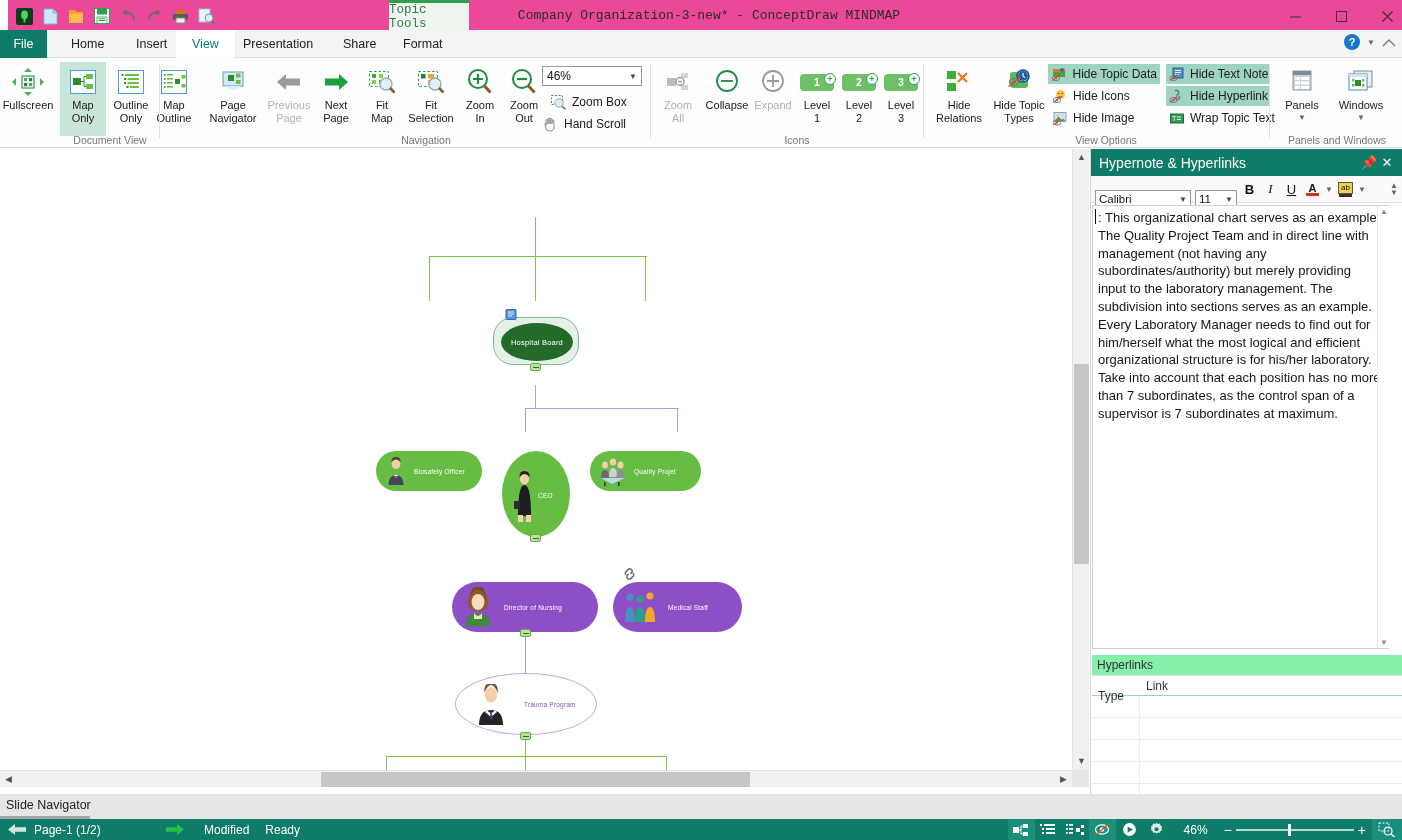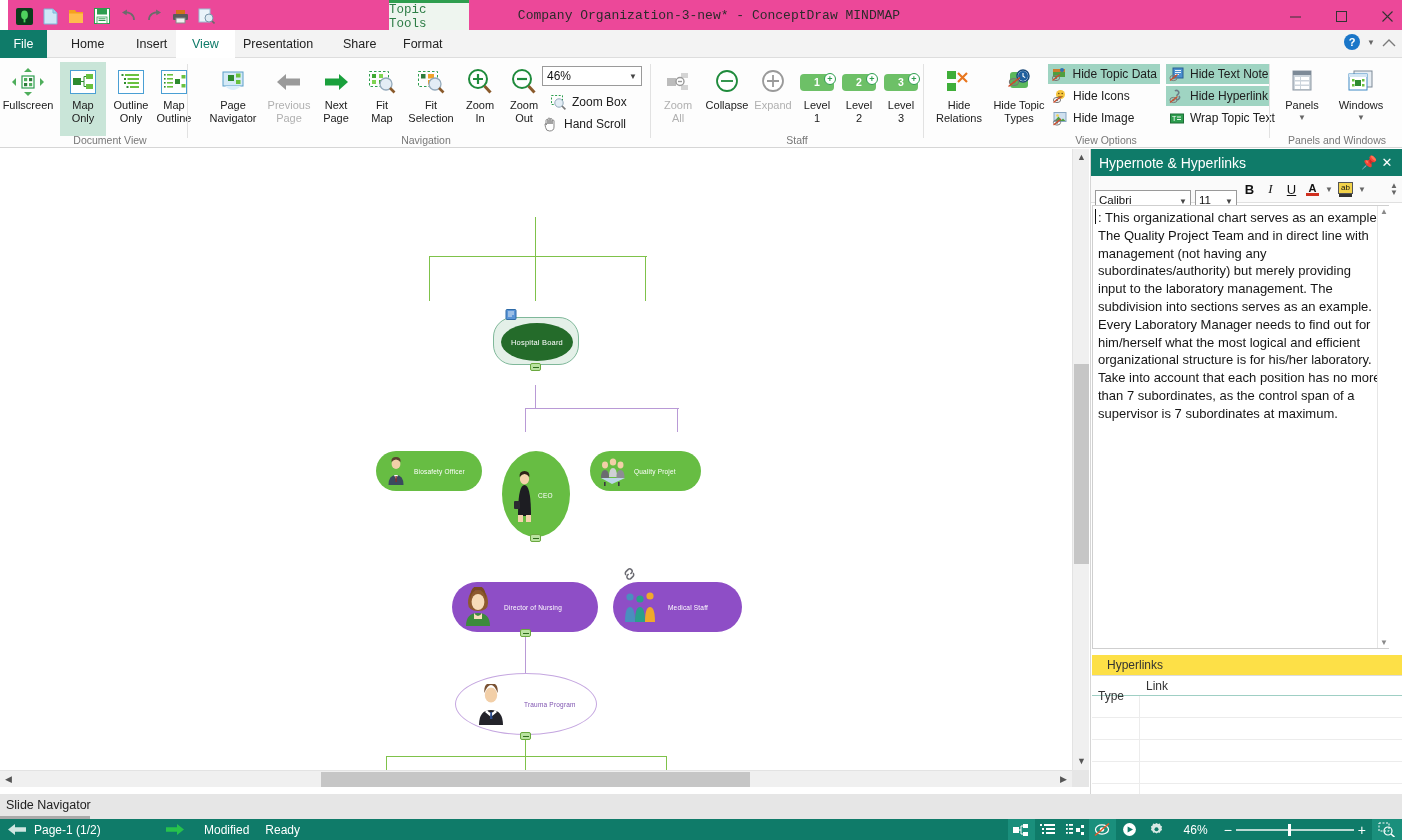--- a/index.html
+++ b/index.html
@@ -149,37 +149,37 @@
     height:27px; background:#0f7b69; color:#fff; display:flex; align-items:center;
     padding:0 6px 0 8px; font-size:14px;
   }
   .rp-head .spacer { flex:1; }
   .rp-head .hbtn { width:18px; text-align:center; font-size:13px; cursor:default; }
   .rp-toolbar {
     height:27px; display:flex; align-items:center; gap:4px; padding:3px 4px;
     border-bottom:1px solid #e0e0e0; background:#fafafa;
   }
   .combo {
-    height:19px; border:1px solid #9a9a9a; background:#fff; display:flex; align-items:flex-end;
+    height:19px; border:1px solid #9a9a9a; background:#fff; display:flex; align-items:center;
     padding:2px 3px; font-size:11.5px; color:#111;margin-top:20px;
   }
   .combo .cv { margin-left:auto; font-size:8px; color:#444; padding-left:5px; }
   .tb-btn { width:17px; height:19px; display:flex; align-items:center; justify-content:center;
             font-size:13px; color:#111; }
   .note-area {
     position:absolute; left:1px; top:56px; width:297px; height:444px;
     border:1px solid #cfcfcf; background:#fff; overflow:hidden;
     padding:3px 6px 3px 5px;
     font-size:13px; line-height:17.8px; color:#161616;
   }
   .note-caret { position:absolute; left:4px; top:60px; width:1px; height:15px; background:#111; }
   .hl-title {
     position:absolute; left:1px; top:506px; width:310px; height:20px;
-    font-size:12px; color:#333; display:flex; align-items:center; padding-left:15px;
-    background:#fde047;
+    font-size:12px; color:#333; display:flex; align-items:center; padding-left:5px;
+    background:#86efac;
   }
   .hl-table { position:absolute; left:1px; top:526px; width:310px; height:238px; background:#fff;
               border-top:1px solid #dcdcdc; }
   .hl-head { display:flex; height:20px; border-bottom:1px solid #9fcfc4; font-size:12px; color:#333; }
   .hl-head .c1 { width:48px; padding-left:6px; display:flex; align-items:center; border-right:1px solid #e0e0e0;margin-top:20px; }
   .hl-head .c2 { flex:1; padding-left:6px; display:flex; align-items:center; }
   .hl-row { display:flex; height:22px; border-bottom:1px solid #ececec; }
   .hl-row .c1 { width:48px; border-right:1px solid #ececec; }
   .hl-row .c2 { flex:1; }
 
@@ -308,21 +308,21 @@
       <span>
         <svg width="14" height="9" viewBox="0 0 14 9">
             <path d="M1 8 L7 2 L13 8" stroke="#7a7a7a" stroke-width="1.4" fill="none"></path>
           </svg>
       </span>
     </div>
   </div>
 
   <div class="ribbon">
 
-    <div class="grp" style="left:0; width:188px;">
+    <div class="grp" style="left:0; width:160px;">
       <div class="bigbtn" style="left:0;">
         <span class="ico">
           <svg width="34" height="30" viewBox="0 0 34 30">
             <rect x="11" y="9" width="12" height="12" fill="none" stroke="#2e9e4f" stroke-width="1.2"></rect>
             <rect x="13" y="11" width="3.2" height="3.2" fill="#4fae5c"></rect>
               <rect x="18" y="11" width="3.2" height="3.2" fill="#2e7d3b"></rect>
             <rect x="13" y="16" width="3.2" height="3.2" fill="#2e7d3b"></rect>
               <rect x="18" y="16" width="3.2" height="3.2" fill="#4fae5c"></rect>
             <path d="M17 1 l4 4 h-8 z" fill="#4fae5c"></path>
               <path d="M17 29 l4 -4 h-8 z" fill="#4fae5c"></path>
@@ -552,21 +552,21 @@
       <div class="bigbtn" style="left:229px; width:40px;">
         <span class="ico">
           <span class="lvlpill">
             <span>3</span>
             <span class="plus">+</span>
           </span>
         </span>
         <span>Level</span>
         <span>3</span>
       </div>
-      <div class="grp-label" style="left:90px;width:110px;">Staff</div>
+      <div class="grp-label" style="left:90px;width:110px;">Icons</div>
       <div class="sep"></div>
     </div>
 
     <div class="grp" style="left:926px; width:344px;">
       <div class="bigbtn" style="left:2px; width:62px;">
         <span class="ico">
           <svg width="30" height="28" viewBox="0 0 30 28">
             <rect x="3" y="3" width="9" height="8" fill="#3fae39"></rect>
             <rect x="3" y="15" width="9" height="8" fill="#3fae39"></rect>
             <path d="M14 5 l9 9 M23 5 l-9 9" stroke="#e8761f" stroke-width="2.2"></path>

